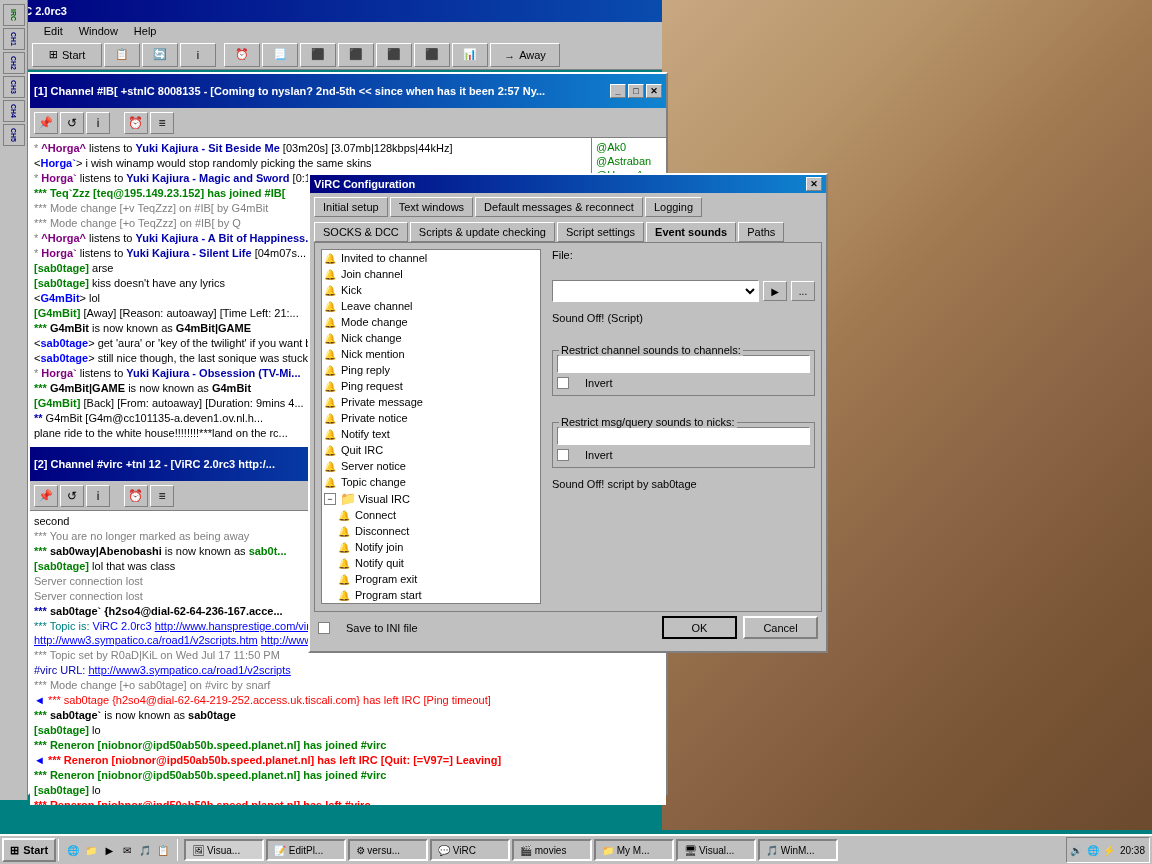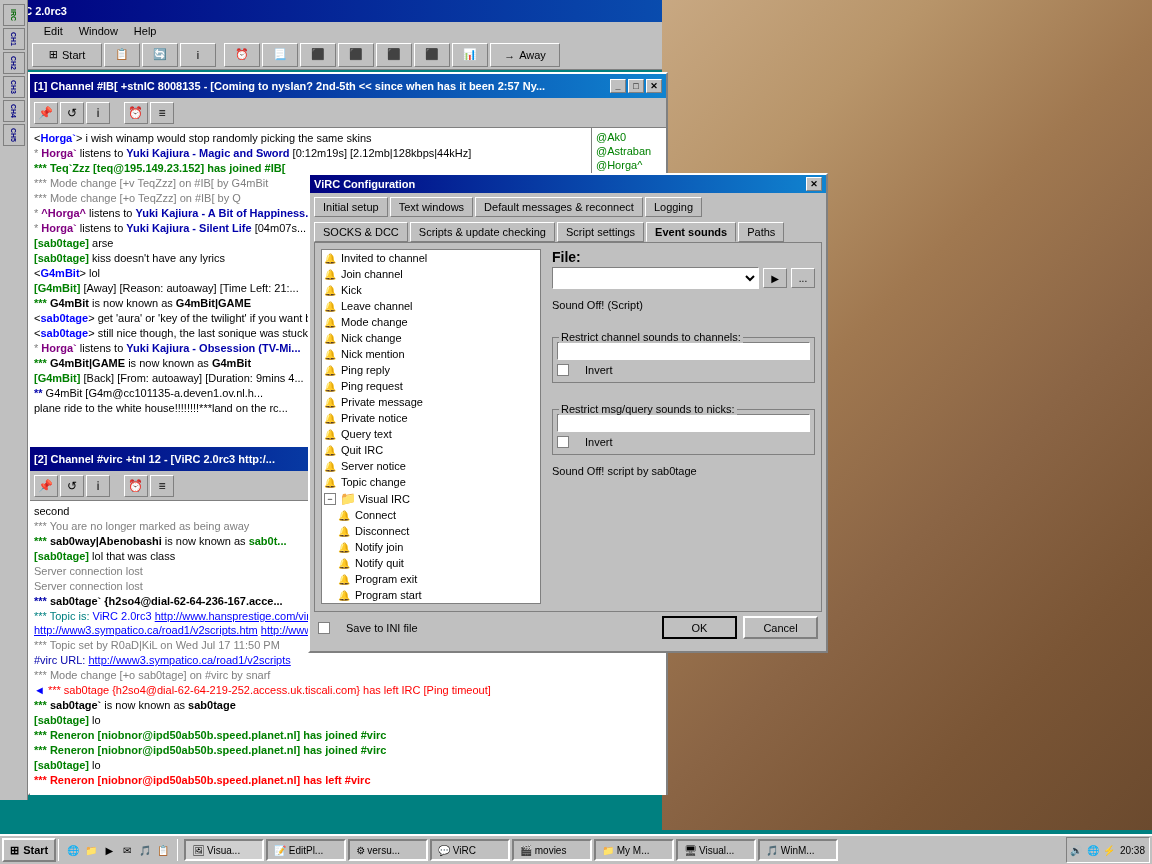--- a/index.html
+++ b/index.html
@@ -113,21 +113,21 @@
     .window {
       position: absolute;
       background: #c0c0c0;
       border: 2px solid;
       border-color: #ffffff #808080 #808080 #ffffff;
       box-shadow: inset 1px 1px 0 #dfdfdf;
     }
     .window-titlebar {
       background: linear-gradient(to right, #000080, #1084d0);
       color: white;
-      height: 24px;
+      height: 34px;
       display: flex;
       align-items: center;
       padding: 0 4px;
       font-size: 11px;
       font-weight: bold;
     }
     .window-title-text {
       flex: 1;
       white-space: nowrap;
       overflow: hidden;
@@ -348,23 +348,23 @@
       display: flex;
       flex-direction: column;
       gap: 6px;
     }
     .sound-file-row {
       display: flex;
       align-items: center;
       gap: 4px;
     }
     .sound-file-label {
-      font-size: 14px;
-      font-weight: bold;
-      margin-bottom: 2px;
+      font-size: 11px;
+      font-weight: normal;
+      margin-bottom: 19px;
     }
     .sound-input {
       flex: 1;
       height: 20px;
       background: white;
       border: 1px solid;
       border-color: #808080 #ffffff #ffffff #808080;
       padding: 0 2px;
       font-size: 11px;
     }
@@ -603,20 +603,21 @@
   <div class="chat-toolbar">
     <div class="chat-tool-btn">📌</div>
     <div class="chat-tool-btn">↺</div>
     <div class="chat-tool-btn">ℹ</div>
     <div style="width:10px"></div>
     <div class="chat-tool-btn">⏰</div>
     <div class="chat-tool-btn">≡</div>
   </div>
   <div class="chat-area" style="height: calc(100% - 50px);">
     <div class="chat-content" style="flex:1; height:100%; overflow-y:scroll;">
+      <div class="chat-line"><span style="color:#808080">*</span> <span class="nick-purple">^Horga^</span> listens to <span style="color:#0000aa;font-weight:bold">Yuki Kajiura - Sit Beside Me</span> [03m20s] [3.07mb|128kbps|44kHz]</div>
       <div class="chat-line"><span style="color:black">&lt;</span><span class="nick-blue">Horga`</span><span style="color:black">&gt;</span>  i wish winamp would stop randomly picking the same skins</div>
       <div class="chat-line"><span style="color:#808080">*</span> <span class="nick-purple">Horga`</span> listens to <span style="color:#0000aa;font-weight:bold">Yuki Kajiura - Magic and Sword</span> [0:12m19s] [2.12mb|128kbps|44kHz]</div>
       <div class="chat-line"><span style="color:green;font-weight:bold">***</span> <span style="color:green;font-weight:bold">Teq`Zzz [teq@195.149.23.152] has joined #IB[</span></div>
       <div class="chat-line"><span style="color:#808080">*** Mode change [+v TeqZzz] on #IB[ by G4mBit</span></div>
       <div class="chat-line"><span style="color:#808080">*** Mode change [+o TeqZzz] on #IB[ by Q</span></div>
       <div class="chat-line"><span style="color:#808080">*</span> <span class="nick-purple">^Horga^</span> listens to <span style="color:#0000aa;font-weight:bold">Yuki Kajiura - A Bit of Happiness...</span></div>
       <div class="chat-line"><span style="color:#808080">*</span> <span class="nick-purple">Horga`</span> listens to <span style="color:#0000aa;font-weight:bold">Yuki Kajiura - Silent Life</span> [04m07s...</div>
       <div class="chat-line"><span class="nick-green">[sab0tage]</span>   arse</div>
       <div class="chat-line"><span class="nick-green">[sab0tage]</span>   kiss doesn't have any lyrics</div>
       <div class="chat-line"><span style="color:black">&lt;</span><span class="nick-blue">G4mBit</span><span style="color:black">&gt;</span>   lol</div>
@@ -665,20 +666,21 @@
     <div class="chat-line"><span style="color:#808080">   Server connection lost</span></div>
     <div class="chat-line"><span style="color:#0000aa;font-weight:bold">***</span> <span style="font-weight:bold">sab0tage` {h2so4@dial-62-64-236-167.acce...</span></div>
     <div class="chat-line" style="color:#008080">*** Topic is: <span style="color:blue">ViRC 2.0rc3</span> <span class="url">http://www.hansprestige.com/virc/</span>  <span class="url">http://www.hansprestige.com/virc/board/ Script</span>  <span class="url">http://www3.sympatico.ca/road1/v2scripts.htm</span>  <span class="url">http://www.ts.mah.se/person/og/kiik/</span></div>
     <div class="chat-line"><span style="color:#808080">*** Topic set by R0aD|KiL on Wed Jul 17 11:50 PM</span></div>
     <div class="chat-line"><span style="color:#0000aa">#virc URL: </span><span class="url">http://www3.sympatico.ca/road1/v2scripts</span></div>
     <div class="chat-line"><span style="color:#808080">*** Mode change [+o sab0tage] on #virc by snarf</span></div>
     <div class="chat-line"><span style="color:blue">◄</span> <span style="color:red">*** sab0tage {h2so4@dial-62-64-219-252.access.uk.tiscali.com} has left IRC [Ping timeout]</span></div>
     <div class="chat-line"><span style="color:green;font-weight:bold">***</span> <span style="font-weight:bold">sab0tage`</span> is now known as <span style="font-weight:bold">sab0tage</span></div>
     <div class="chat-line"><span class="nick-green">[sab0tage]</span>   lo</div>
     <div class="chat-line"><span style="color:#008000;font-weight:bold">*** Reneron [niobnor@ipd50ab50b.speed.planet.nl] has joined #virc</span></div>
+    <div class="chat-line"><span style="color:blue">◄</span> <span style="color:red;font-weight:bold">*** Reneron [niobnor@ipd50ab50b.speed.planet.nl] has left IRC [Quit: [=V97=] Leaving]</span></div>
     <div class="chat-line"><span style="color:#008000;font-weight:bold">*** Reneron [niobnor@ipd50ab50b.speed.planet.nl] has joined #virc</span></div>
     <div class="chat-line"><span class="nick-green">[sab0tage]</span>   lo</div>
     <div class="chat-line"><span style="color:red;font-weight:bold">*** Reneron [niobnor@ipd50ab50b.speed.planet.nl] has left #virc</span></div>
   </div>
 </div>
 
 <div class="config-dialog">
   <div class="config-titlebar">
     <span>ViRC Configuration</span>
     <div class="window-controls" style="margin-left:auto">
@@ -762,21 +764,21 @@
           <div class="event-item">
             <span class="event-icon">🔔</span>
             <span>Private message</span>
           </div>
           <div class="event-item">
             <span class="event-icon">🔔</span>
             <span>Private notice</span>
           </div>
           <div class="event-item">
             <span class="event-icon">🔔</span>
-            <span>Query text</span>
+            <span>Notify text</span>
           </div>
           <div class="event-item">
             <span class="event-icon">🔔</span>
             <span>Quit IRC</span>
           </div>
           <div class="event-item">
             <span class="event-icon">🔔</span>
             <span>Server notice</span>
           </div>
           <div class="event-item">

